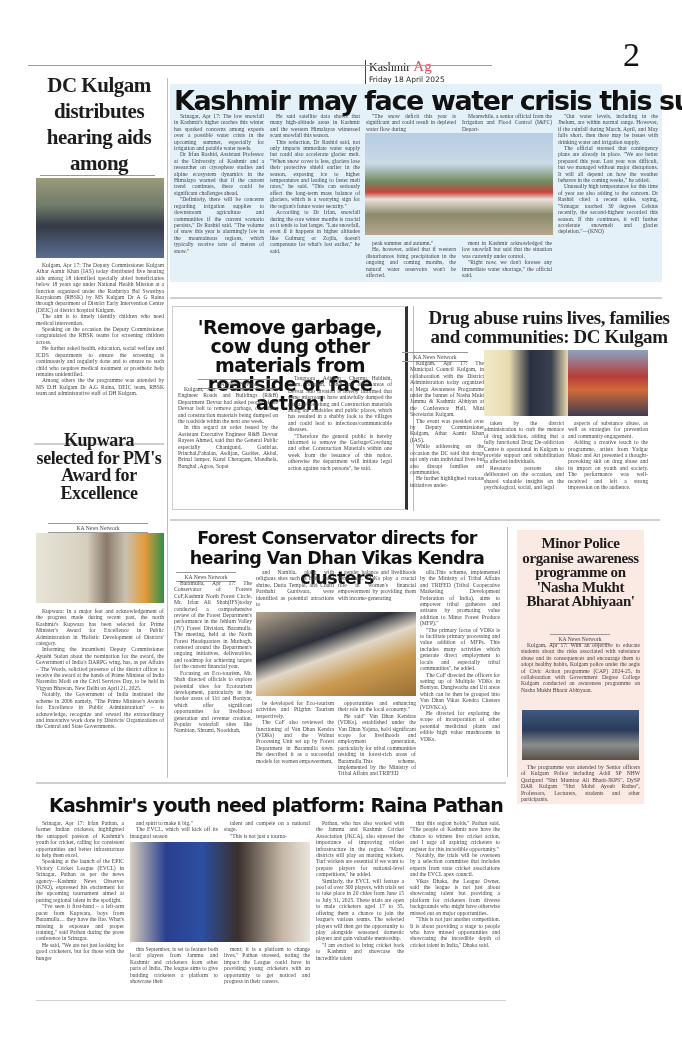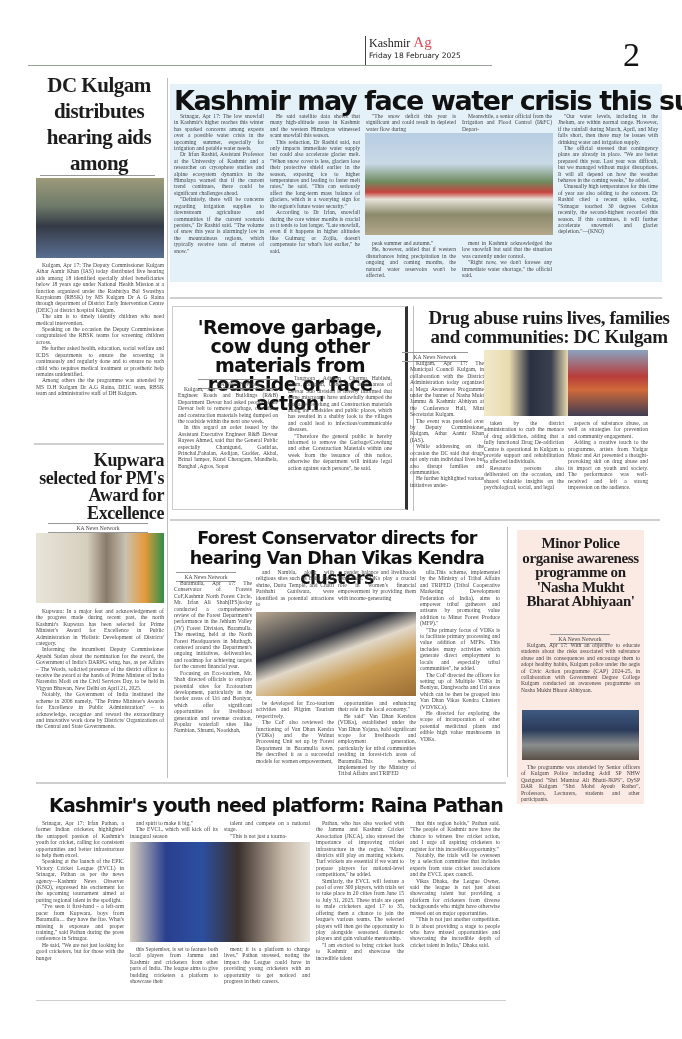--- a/index.html
+++ b/index.html
@@ -2,21 +2,21 @@
 <html><head>
 <meta charset="utf-8">
 <style>
   * { box-sizing: border-box; margin: 0; padding: 0; }
   html, body { width: 682px; height: 1039px; background: #ffffff; overflow: hidden; }
   body { position: relative; font-family: "DejaVu Serif", serif; color: #222; }
 
   .abs { position: absolute; }
 
   
-  .masthead { left: 365px; top: 36px; width: 82px; height: 30px; border-left: 1px solid #444; padding-left: 3px; }
+  .masthead { left: 365px; top: 60px; width: 82px; height: 30px; border-left: 1px solid #444; padding-left: 3px; }
   .mast-name { font-family: "Liberation Serif", serif; font-size: 12px; color: #222; line-height: 12px; }
   .mast-name .ag { color: #e04b5a; font-size: 15px; }
   .mast-date { font-family: "DejaVu Sans", sans-serif; font-size: 7.5px; color: #222; margin-top: 2px; white-space: nowrap; }
   .page-num { left: 623px; top: 38px; font-family: "Liberation Serif", serif; font-size: 34px; color: #111; line-height: 34px; }
   .head-rule { left: 28px; top: 65px; width: 462px; height: 1px; background: #9aa29a; }
 
   
   .txt { font-family: "Liberation Serif", serif; font-size: 5.6px; line-height: 6.4px; color: #444; text-align: justify; }
   .txt p { text-indent: 6px; margin: 0; }
   .byline { font-family: "Liberation Serif", serif; font-size: 5.6px; color: #444; text-align: center; border-top: 1px solid #999; border-bottom: 1px solid #999; padding: 1px 0; margin: 3px auto; width: 60%; }
@@ -36,30 +36,30 @@
   .garbage-box { left: 172px; top: 306px; width: 236px; height: 204px; border: 1px solid #ccc; border-right: 3px solid #333; }
   .garbage-head { left: 176px; top: 318px; width: 228px; text-align: center; font-family: "DejaVu Sans", sans-serif; font-weight: bold; font-size: 19px; line-height: 19px; letter-spacing: -0.6px; color: #111; }
 
   .drug-head { left: 418px; top: 308px; width: 262px; text-align: center; font-family: "Liberation Serif", serif; font-weight: bold; font-size: 19px; line-height: 19px; letter-spacing: -0.4px; color: #1d1d1d; }
 
   .forest-head { left: 172px; top: 528px; width: 330px; text-align: center; font-family: "DejaVu Sans", sans-serif; font-weight: bold; font-size: 17.5px; line-height: 20px; letter-spacing: -0.6px; color: #111; }
 
   .police-box { left: 517px; top: 530px; width: 127px; height: 274px; background: #fbe9e4; }
   .police-head { left: 519px; top: 536px; width: 123px; text-align: center; font-family: "Liberation Serif", serif; font-weight: bold; font-size: 15px; line-height: 14.5px; color: #1d1d1d; letter-spacing: -0.4px; }
 
-  .kup-head { left: 34px; top: 452px; width: 130px; text-align: right; font-family: "Liberation Serif", serif; font-weight: bold; font-size: 18px; line-height: 17.5px; letter-spacing: -0.4px; color: #1d1d1d; }
+  .kup-head { left: 34px; top: 432px; width: 130px; text-align: center; font-family: "Liberation Serif", serif; font-weight: bold; font-size: 18px; line-height: 17.5px; letter-spacing: -0.4px; color: #1d1d1d; }
 
   .youth-head { left: 36px; top: 794px; width: 480px; text-align: center; font-family: "DejaVu Sans", sans-serif; font-weight: bold; font-size: 19px; letter-spacing: -0.8px; color: #111; white-space: nowrap; line-height: 22px; }
 </style>
 </head>
 <body>
 
 <div class="abs masthead">
   <div class="mast-name"><span>Kashmir</span> <span class="ag">Ag</span></div>
-  <div class="mast-date">Friday 18 February 2025</div>
+  <div class="mast-date">Friday 18 April 2025</div>
 </div>
 <div class="abs page-num">2</div>
 <div class="abs head-rule" style="left:28px;top:65px;width:464px;"></div>
 
 <div class="abs dc-head">DC Kulgam distributes hearing aids among beneficiaries</div>
 <div class="abs byline" style="left:40px;top:172px;width:115px;">KA News Network</div>
 <div class="abs photo" style="left:36px;top:178px;width:128px;height:80px;background:linear-gradient(180deg,#9d9b7a 0%,#6e7a6a 35%,#353a46 60%,#5a6f92 100%);"></div>
 <div class="abs txt" style="left:36px;top:262px;width:128px;height:182px;overflow:hidden;">
   <p>Kulgam, Apr 17: The Deputy Commissioner Kulgam Athar Aamir Khan (IAS) today distributed five hearing aids among 18 identified specially abled beneficiaries below 18 years age under National Health Mission at a function organized under the Rashtriya Bal Swasthya Karyakram (RBSK) by MS Kulgam Dr A G Raina through department of District Early Intervention Centre (DEIC) at district hospital Kulgam.</p>
   <p>The aim is to timely identify children who need medical intervention.</p>

